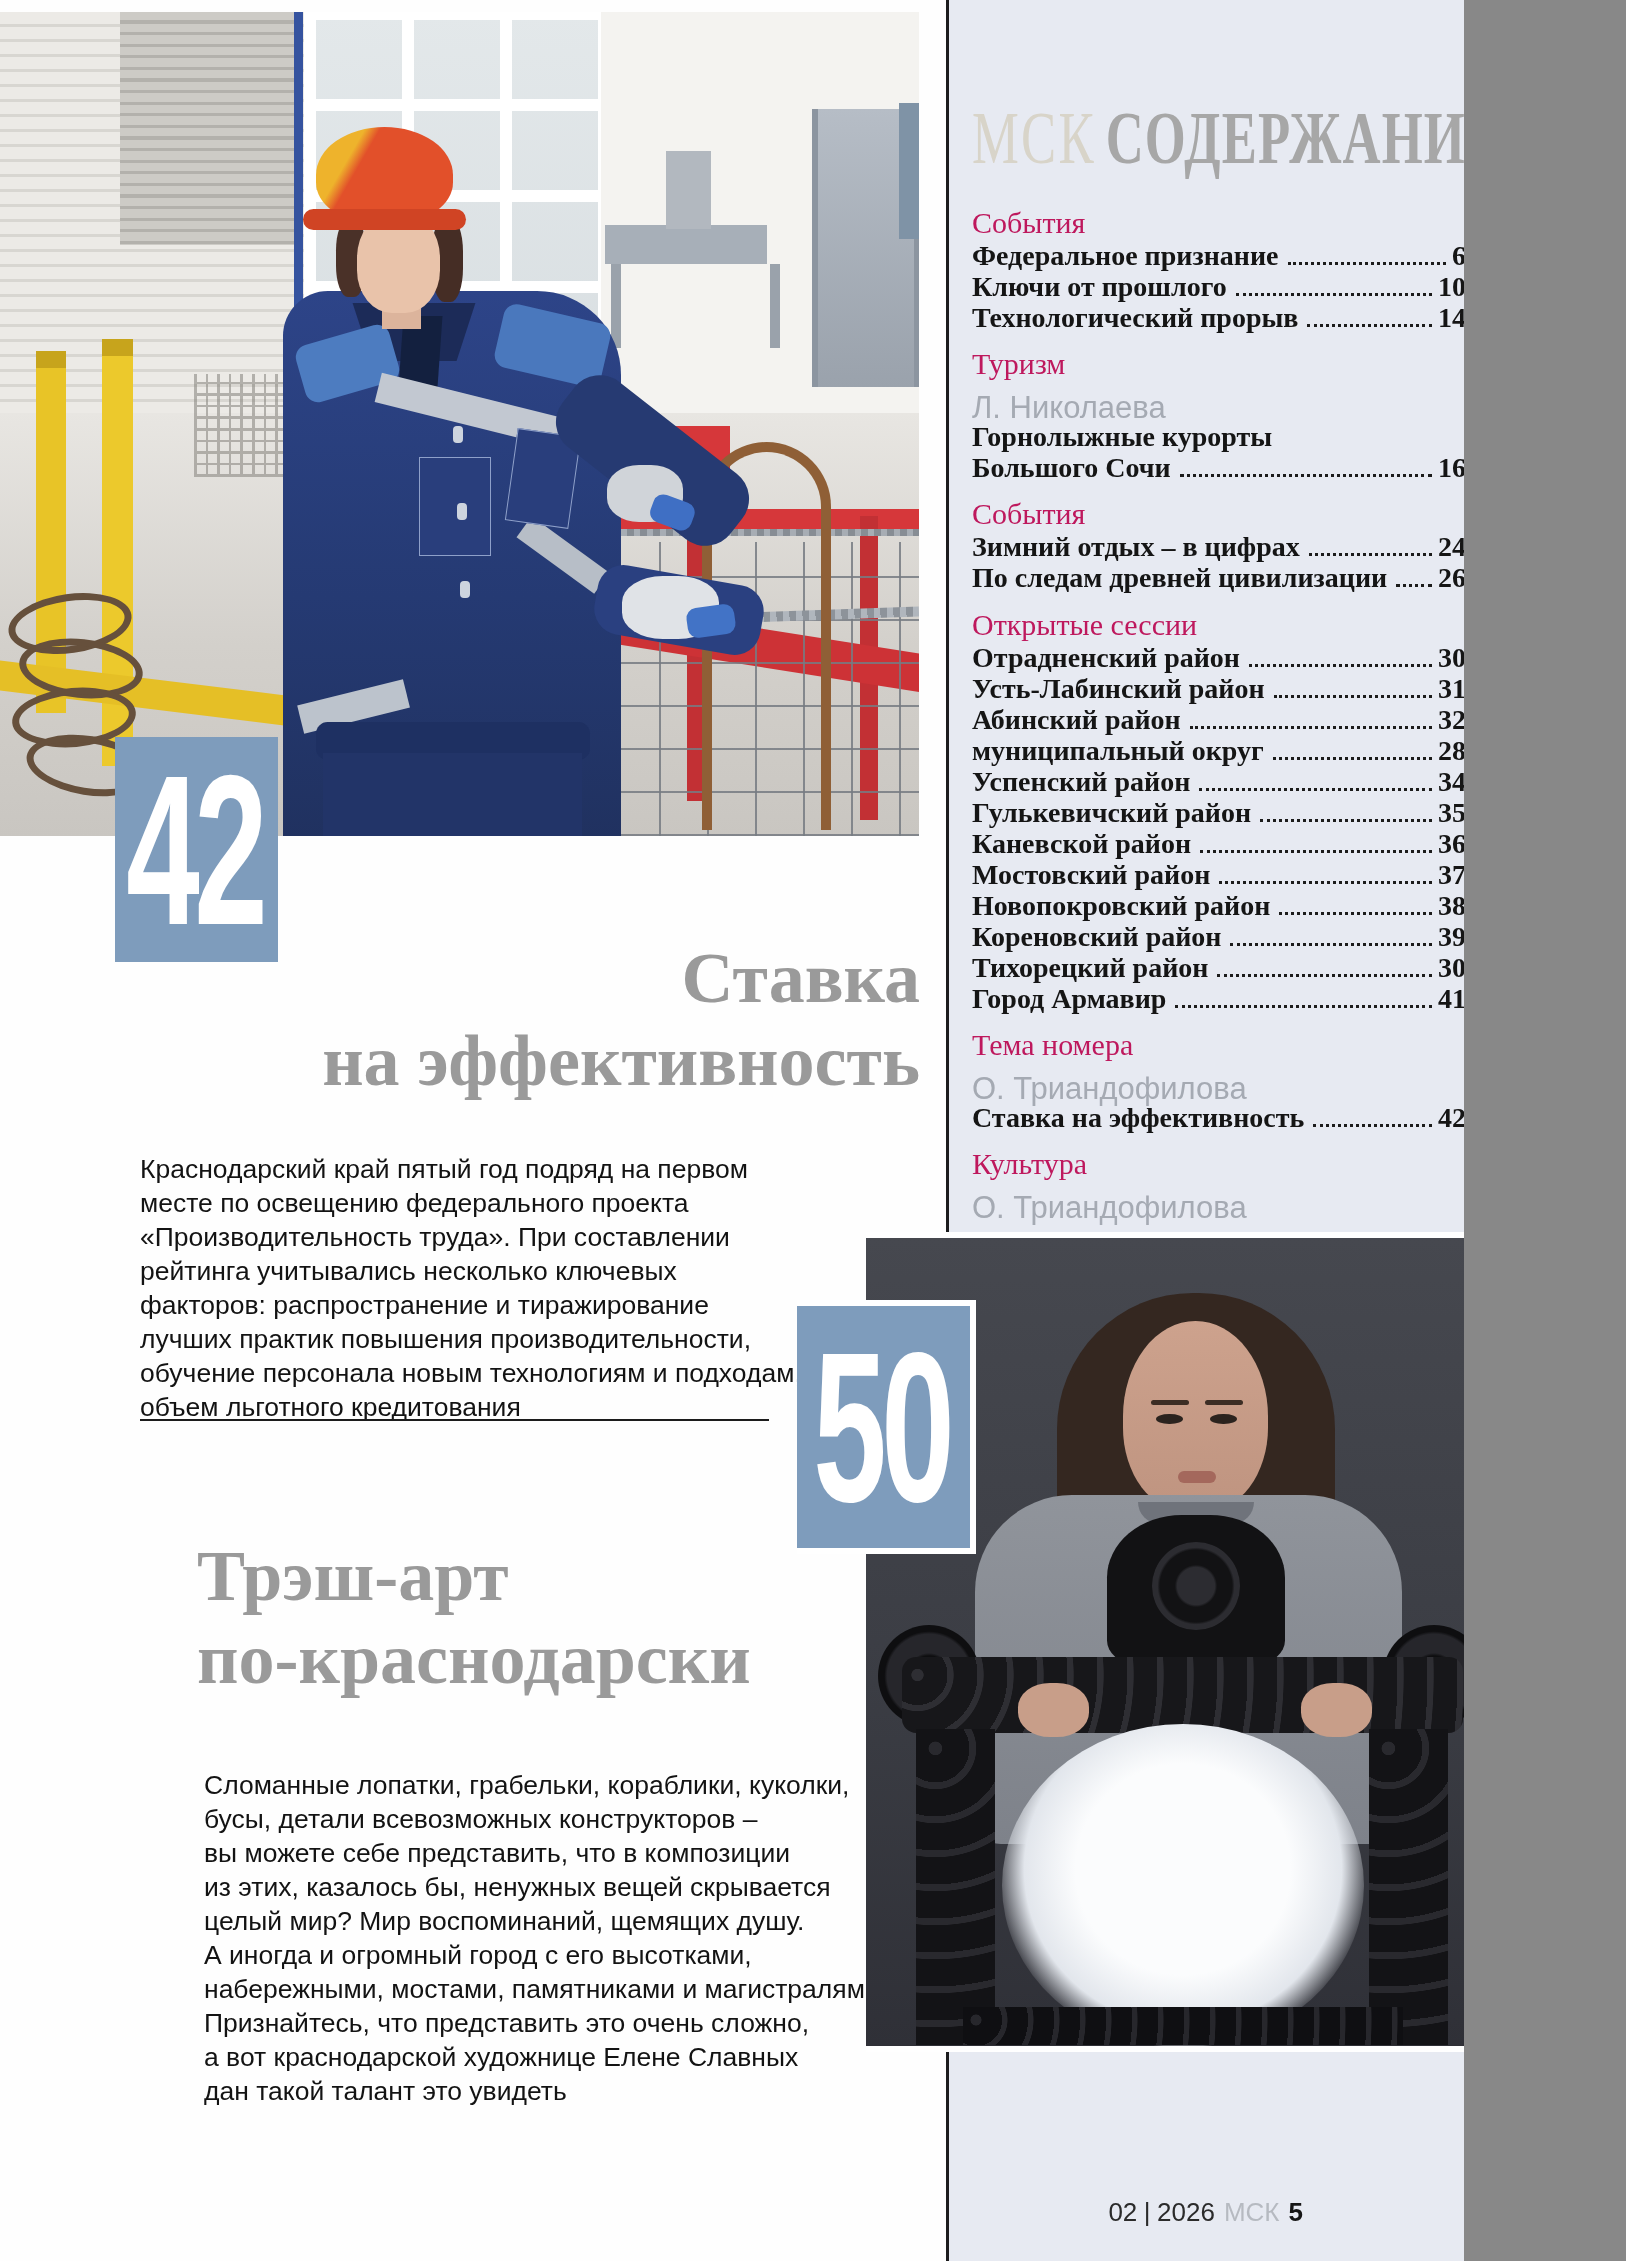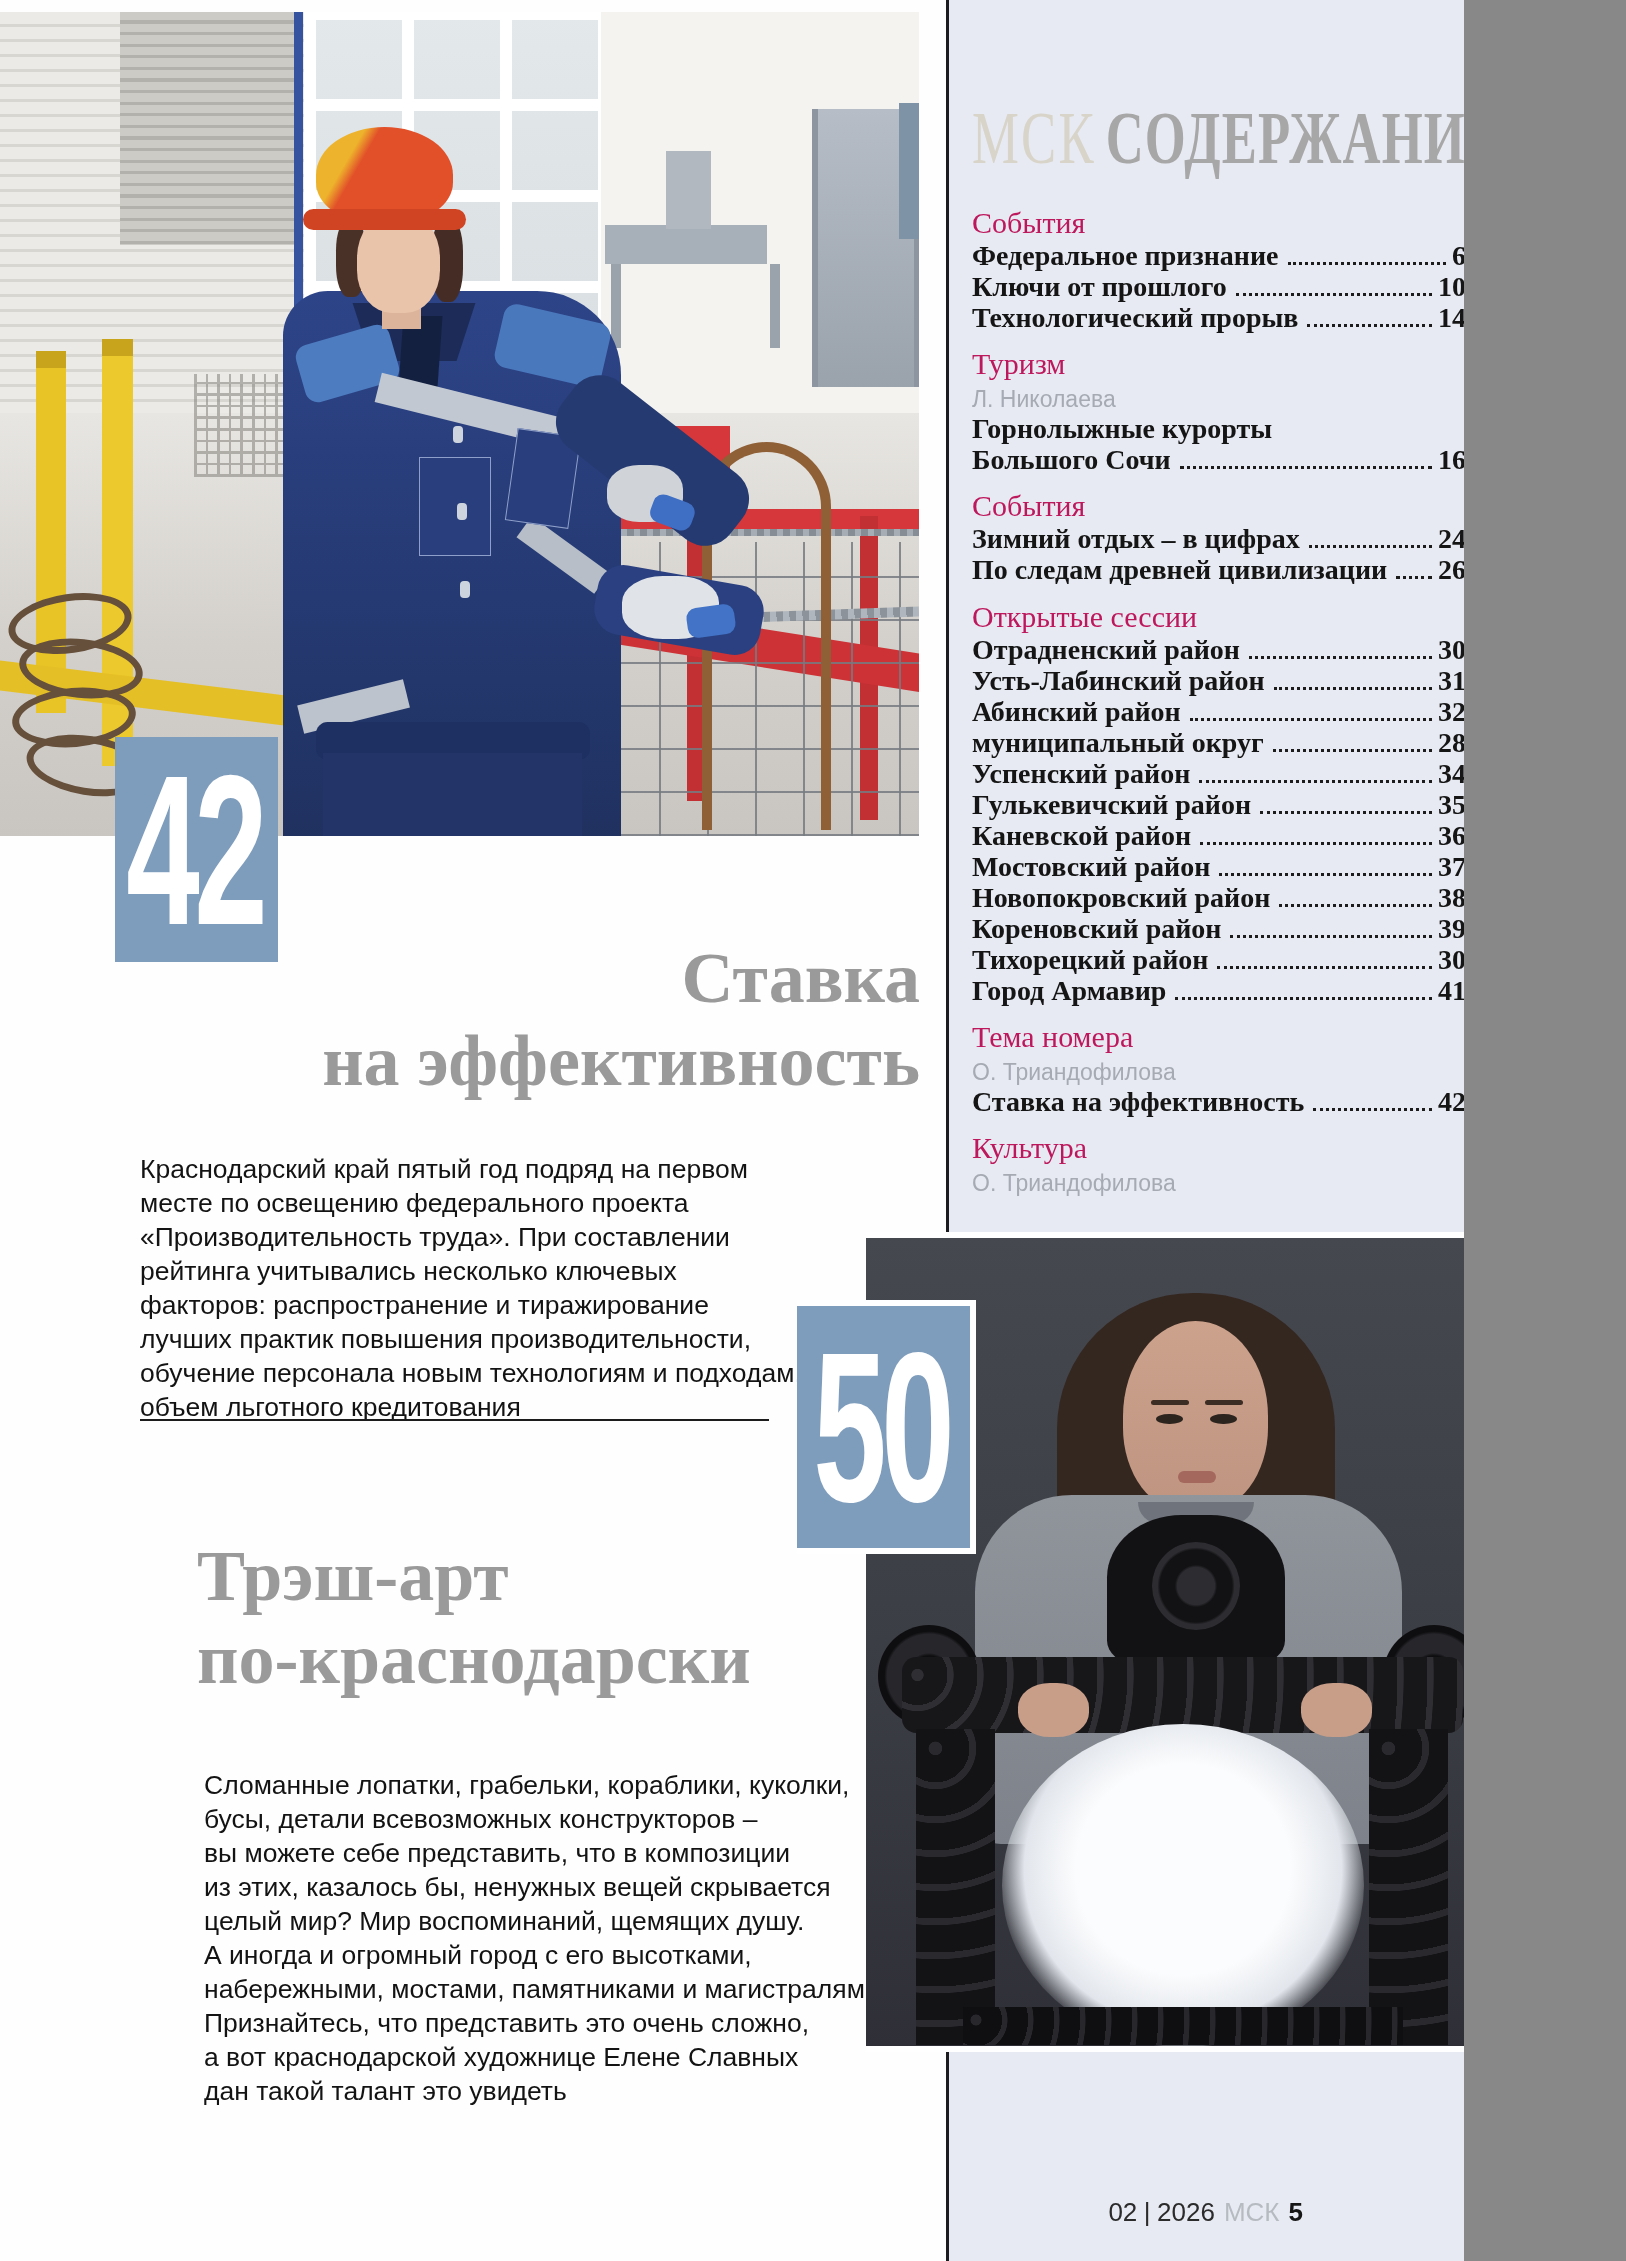--- a/index.html
+++ b/index.html
@@ -14,22 +14,22 @@
   .toc-header{height:91px;margin-top:97px;white-space:nowrap;}
   .toc-header-inner{display:inline-block;transform:scale(0.85,1.2);transform-origin:left top;
                     font-family:"Liberation Serif",serif;font-size:62px;line-height:68px;}
   .toc-brand{color:#d8d4c9;font-weight:400;letter-spacing:2.6px;}
   .toc-title{color:#a7a7a7;font-weight:700;letter-spacing:1.3px;margin-left:11.6px;}
   .toc-list{margin-top:18px;}
   .toc-section{margin-top:14.2px;}
   .toc-section:first-child{margin-top:0;}
   .toc-section-title{font-family:"Liberation Serif",serif;font-weight:400;
                      font-size:30px;line-height:34px;color:#be185d;}
-  .toc-author{font-family:"Liberation Sans",sans-serif;font-size:23px;line-height:27px;
-              color:#a5aab3;margin-top:5px;}
+  .toc-author{font-family:"Liberation Sans",sans-serif;font-size:31px;line-height:27px;
+              color:#a5aab3;margin-top:13px;}
   .toc-entry-line,.toc-entry{font-family:"Liberation Serif",serif;font-weight:700;
               font-size:28px;line-height:31px;color:#151515;}
   .toc-entry{display:flex;align-items:baseline;}
   .toc-leader{flex:1;min-width:18px;border-bottom:3.2px dotted #1c1c1c;
               margin:0 6.5px 4.5px 9px;}
   .toc-page{font-weight:700;}
 
   
   .photo1{position:absolute;left:0;top:11.6px;width:919px;height:824px;overflow:hidden;
           background:#f1f0ed;z-index:2;}

